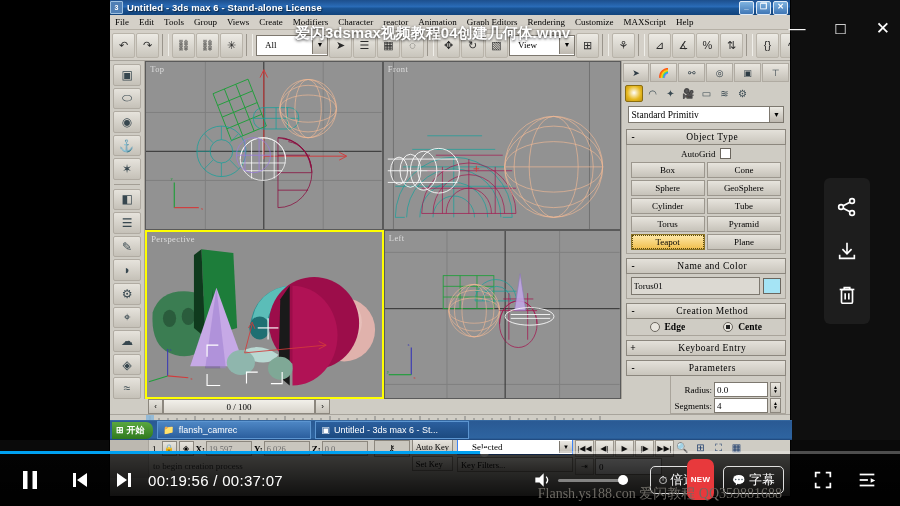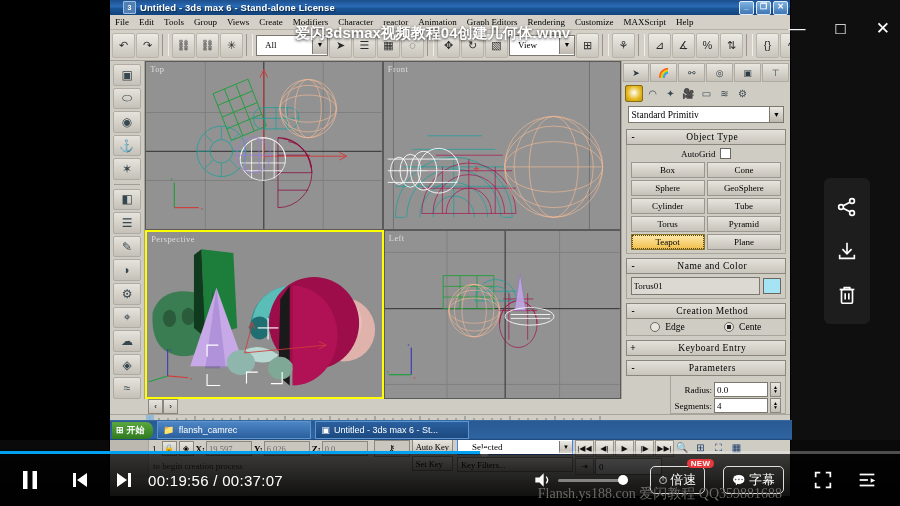--- a/index.html
+++ b/index.html
@@ -7,21 +7,21 @@
   #root{position:relative;width:900px;height:506px;background:#0a0a0a;overflow:hidden;}
 
   
   .vid-area{position:absolute;left:0;top:0;width:900px;height:440px;background:#000;}
   .maxwin{position:absolute;left:110px;top:0;width:680px;height:496px;background:#c8c5bd;
           box-shadow:0 0 0 1px #000;}
 
   
   .titlebar{position:relative;height:15px;
      background:linear-gradient(to bottom,#1d4f8c 0%,#2a6cb8 45%,#1b5596 55%,#11437c 100%);
-     color:#fff;font-size:9.5px;font-weight:bold;display:flex;align-items:center;padding-left:13px;
+     color:#fff;font-size:9.5px;font-weight:bold;display:flex;align-items:center;padding-left:0;
      font-family:"Liberation Sans",sans-serif;}
   .tb-ico{width:11px;height:11px;background:#4f7fb5;border:1px solid #9dc0e0;color:#fff;font-size:7px;
      display:flex;align-items:center;justify-content:center;margin-right:4px;border-radius:1px;}
   .tb-title{letter-spacing:.1px;text-shadow:1px 1px 1px rgba(0,0,0,.5);}
   .tb-btns{position:absolute;right:2px;top:1px;display:flex;gap:2px;}
   .tb-btn{width:13px;height:12px;background:linear-gradient(to bottom,#7fb3e0,#3f76b5);
      border:1px solid #dfeaf6;color:#fff;font-size:8px;line-height:10px;text-align:center;border-radius:2px;}
 
   
   .menubar{height:14px;background:#d4d0c8;display:flex;align-items:center;
@@ -82,21 +82,21 @@
   .objbtn{height:14px;background:linear-gradient(to bottom,#e7e4dd,#c6c2b9);border:1px solid #9c978e;
      display:flex;align-items:center;justify-content:center;font-size:9px;
      font-family:"Liberation Serif",serif;color:#000;}
   .objbtn.hot{background:linear-gradient(to bottom,#ffe9a8,#f0bf4e);border:1px solid #8a7226;
      outline:1px dotted #5a4a10;outline-offset:-2px;}
   .namefield{display:flex;gap:3px;align-items:center;}
   .namefield input{flex:1;height:14px;background:#dcd9d2;border:1px solid #7d786f;font-size:9px;
      font-family:"Liberation Serif",serif;padding-left:2px;color:#000;}
   .swatch{width:16px;height:14px;background:#a5e4f5;border:1px solid #6b665e;}
   .radios{display:flex;justify-content:space-around;font-size:9.5px;font-family:"Liberation Serif",serif;}
-  .radios label{display:flex;align-items:flex-end;gap:5px;}
+  .radios label{display:flex;align-items:flex-end;gap:5px;font-weight:bold;}
   .rad{width:8px;height:8px;border-radius:50%;border:1px solid #6b665e;background:#e8e5de;}
   .rad.on{background:radial-gradient(circle,#222 0 40%,#e8e5de 41% 100%);}
   .paramrow{display:flex;align-items:center;justify-content:flex-end;gap:2px;margin-top:3px;
      font-size:9px;font-family:"Liberation Serif",serif;}
   .spin{width:50px;height:13px;background:#fff;border:1px solid #7d786f;font-size:9px;padding-left:2px;
      display:flex;align-items:center;color:#000;}
   .spinb{width:9px;height:13px;background:linear-gradient(to bottom,#ebe8e1,#c3bfb6);border:1px solid #8c877e;
      display:flex;flex-direction:column;align-items:center;justify-content:center;font-size:5px;line-height:4px;}
 
   
@@ -161,21 +161,21 @@
   .cb-btn{color:#fff;display:flex;align-items:center;justify-content:center;}
   .timecode{color:#fff;font-size:15px;font-family:"Liberation Sans",sans-serif;margin-left:14px;
      letter-spacing:.3px;}
   .volwrap{display:flex;align-items:center;gap:6px;margin-left:auto;}
   .volbar{width:70px;height:3px;background:rgba(255,255,255,.45);position:relative;border-radius:2px;}
   .volknob{position:absolute;right:0;top:-3.5px;width:10px;height:10px;background:#fff;border-radius:50%;}
   .pillbtn{position:relative;height:26px;border:1px solid rgba(255,255,255,.85);border-radius:5px;
      color:#fff;font-size:13px;display:flex;align-items:center;justify-content:center;gap:3px;padding:0 8px;
      font-family:"Liberation Sans",sans-serif;}
   .newbadge{position:absolute;top:-8px;right:-10px;background:#e8393c;color:#fff;font-size:8px;
-     padding:0 4px;border-radius:7px;font-weight:bold;letter-spacing:.3px;}
+     padding:16px 4px;border-radius:7px;font-weight:bold;letter-spacing:.3px;}
   .watermark{position:absolute;right:118px;bottom:3px;color:#6d6a64;font-size:14px;
      font-family:"Liberation Serif",serif;white-space:nowrap;}
   .wmtitle{position:absolute;left:295px;top:24px;color:#fff;font-size:15px;font-weight:bold;
      font-family:"Liberation Sans",sans-serif;text-shadow:0 1px 3px rgba(0,0,0,.8);white-space:nowrap;}
 </style>
 </head>
 <body>
 
 <div id="root">
 
@@ -622,20 +622,21 @@
                 <span class="spinb">▲<br>▼</span>
               </div>
             </div>
           </div>
         </div>
       </div>
 
       <div class="timerow">
         <div class="tsbox">
           <div class="tsarr">‹</div>
+          <div class="tsmid">0 / 100</div>
           <div class="tsarr">›</div>
         </div>
       </div>
 
       <div class="trackbar">
         <svg width="680" height="22" viewBox="0 0 680 22">
           <rect width="680" height="22" fill="#d0cdc5"></rect>
           <g stroke="#6b6b6b" stroke-width="0.8">
             <line x1="40" y1="1" x2="40" y2="9"></line>
               <line x1="49" y1="3" x2="49" y2="9"></line>

